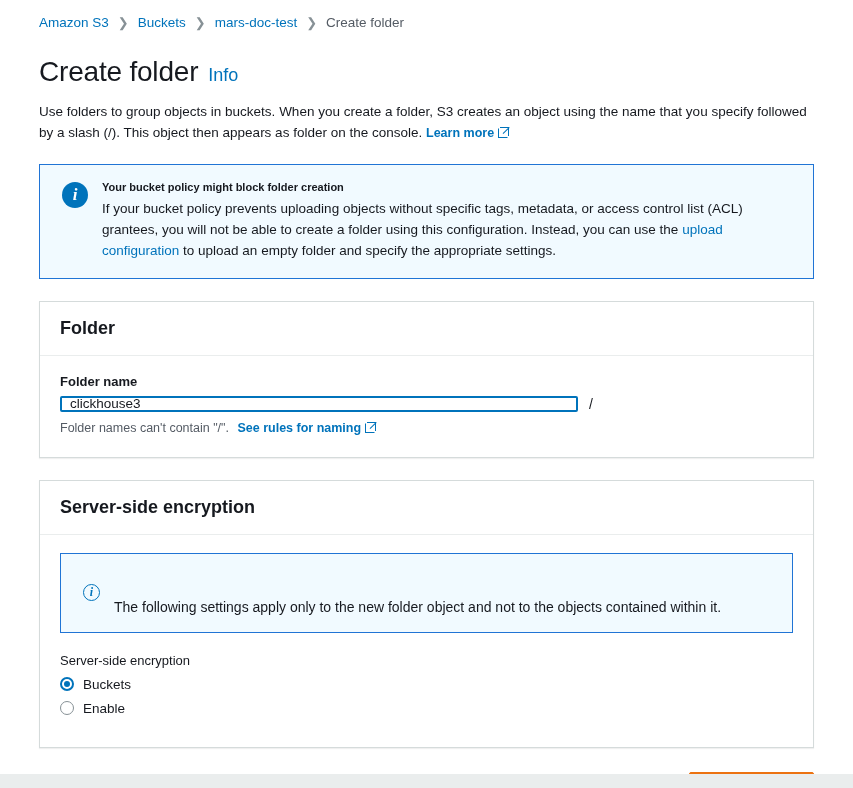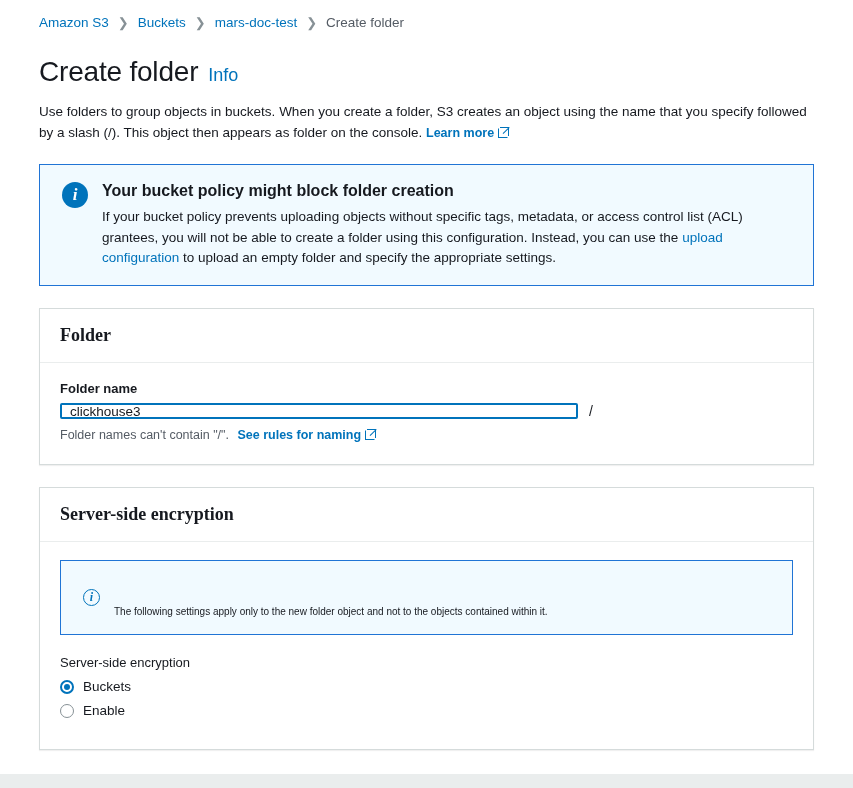--- a/index.html
+++ b/index.html
@@ -132,40 +132,39 @@
     font-weight: bold;
     font-style: italic;
     font-size: 17px;
     display: flex;
     align-items: center;
     justify-content: center;
     margin-top: 3px;
     margin-left: 6px;
   }
   .alert-body { font-size: 13.5px; line-height: 1.55; }
-  .alert-title { font-weight: bold; margin-bottom: 3px; font-size: 16px; }
+  .alert-title { font-weight: bold; margin-bottom: 3px; font-size: 11px; }
   .alert-body a { color: #0073bb; text-decoration: none; cursor: pointer; }
 
   
   .card {
     margin-top: 22px;
     border: 1px solid #d5dbdb;
     background: #ffffff;
     box-shadow: 0 1px 1px rgba(0,0,0,0.06);
   }
   .card-header {
     padding: 16px 20px;
     border-bottom: 1px solid #eaeded;
   }
   .card-header h2 {
     margin: 0;
     font-size: 18px;
     font-weight: bold;
     color: #16191f;
-    font-family: Liberation Serif, serif;
   }
   .card-body { padding: 18px 20px 22px 20px; }
 
   .field-label {
     font-size: 13px;
     font-weight: bold;
     color: #16191f;
     margin-bottom: 7px;
   }
   .input-row {
@@ -217,21 +216,21 @@
     color: #0073bb;
     font-family: "Liberation Serif", serif;
     font-weight: bold;
     font-style: italic;
     font-size: 12px;
     display: flex;
     align-items: center;
     justify-content: center;
     margin-left: 4px;
   }
-  .info-box-text { font-size: 10px; color: #16191f; margin-top: 28px; }
+  .info-box-text { font-size: 14px; color: #16191f; margin-top: 28px; }
 
   .radio-group-label {
     font-size: 13px;
     color: #16191f;
     margin-bottom: 9px;
   }
   .radio-item {
     display: flex;
     align-items: center;
     gap: 9px;

